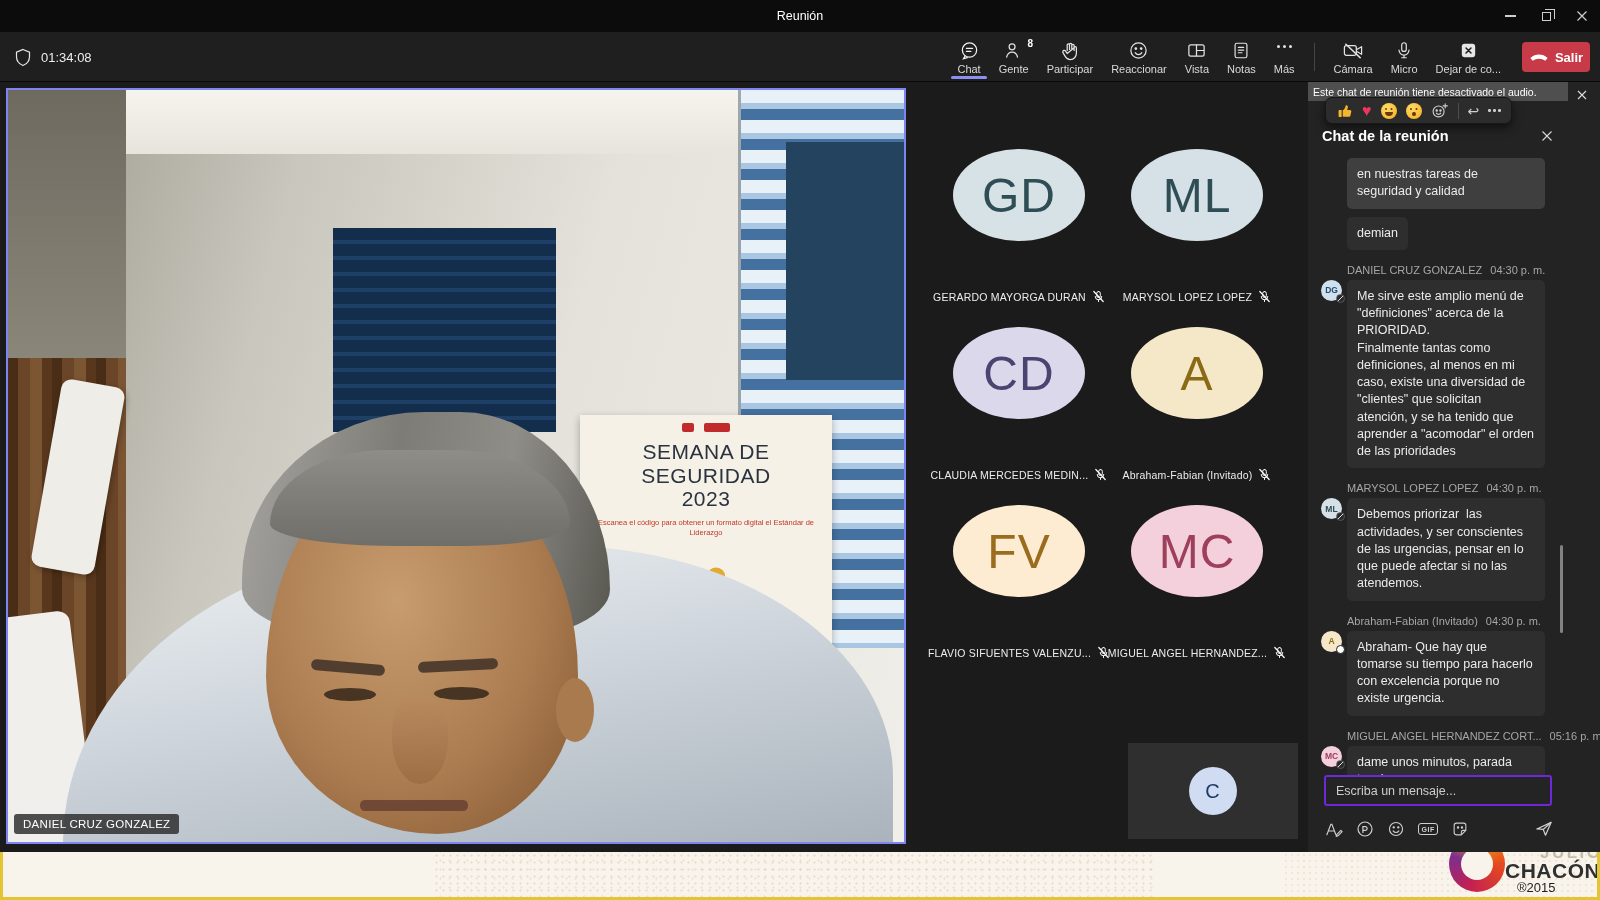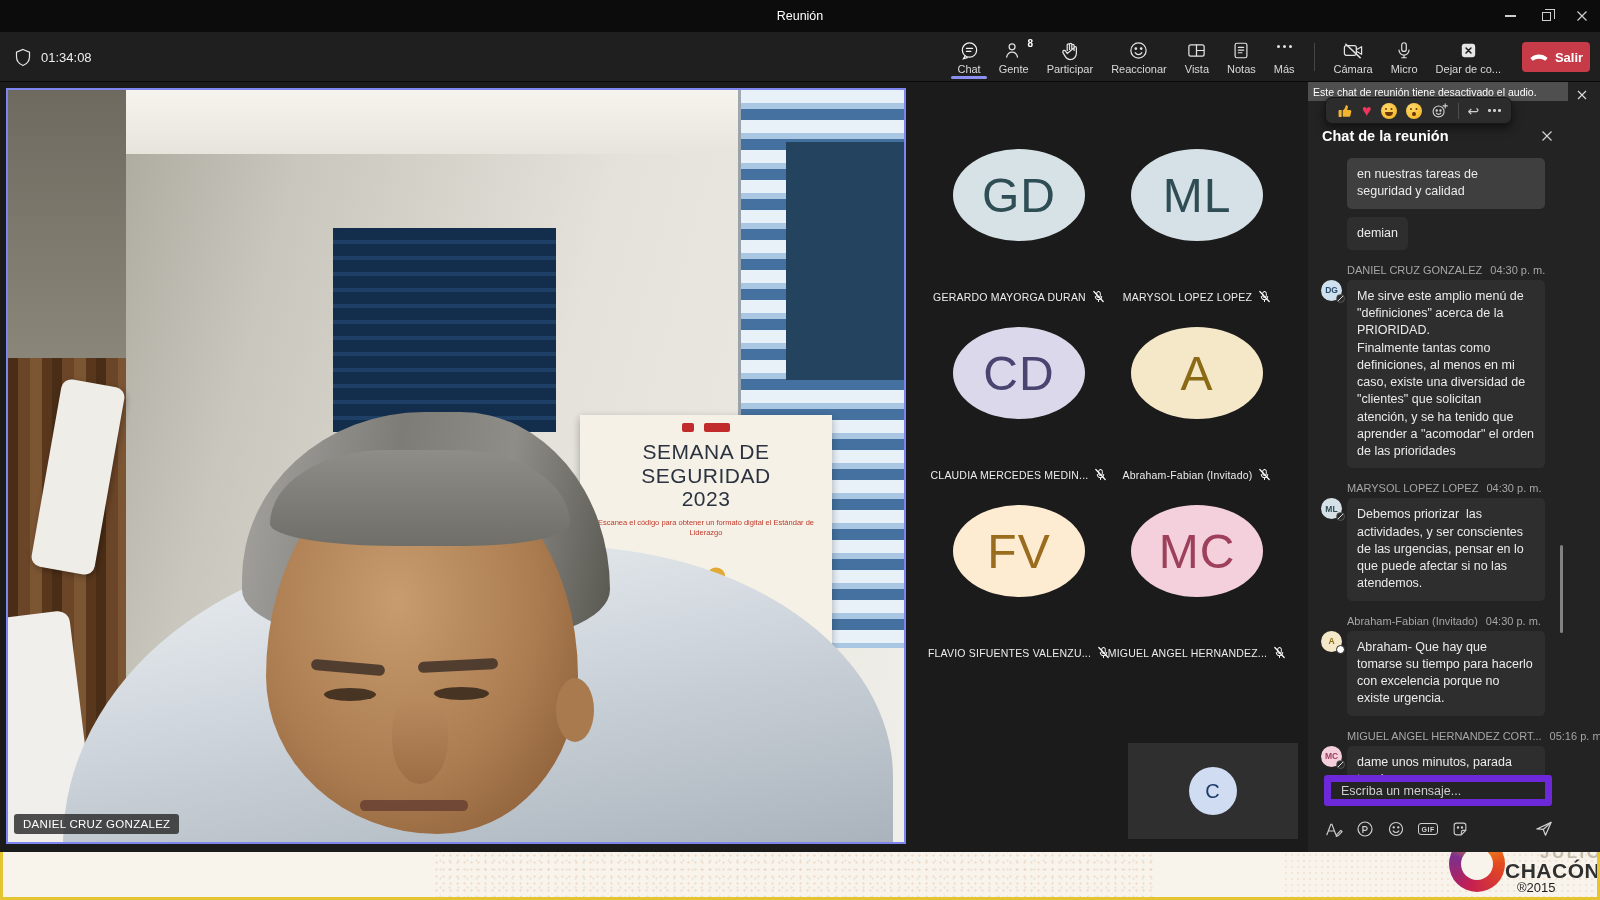--- a/index.html
+++ b/index.html
@@ -157,21 +157,21 @@
   .msg-badge.muted { background:linear-gradient(135deg,#2a2a2a 44%,#dcdcdc 46%,#dcdcdc 54%,#2a2a2a 56%);
                      border:1px solid #565656; }
   .msg-badge.online { background:#fff; border:1.5px solid #232323; }
   .msg-bubble { background:#2e2e2e; color:#ebebeb; font-size:12.5px; line-height:1.38; border-radius:5px;
                 padding:8px 10px; max-width:198px; white-space:pre-wrap; }
   .msg-bubble.highlight { background:#3f3f3f; width:198px; }
   .chat-scrollbar { position:absolute; right:37px; top:463px; width:3px; height:88px; background:#828282;
                     border-radius:2px; }
 
   .compose-input { position:absolute; left:16px; right:48px; bottom:46px; height:31px; background:#242424;
-                   border:7px solid #6d28d9; border-radius:3px; color:#e8e8e8; font-size:12.5px;
+                   border:2px solid #6d28d9; border-radius:3px; color:#e8e8e8; font-size:12.5px;
                    padding:0 10px; font-family:"Liberation Sans",sans-serif; }
   .compose-input::placeholder { color:#cdcdcd; }
   .compose-icons { position:absolute; left:16px; bottom:14px; display:flex; gap:13px; align-items:center; }
   .gif-box { border:1.2px solid #cfcfcf; border-radius:3px; font-size:7px; font-weight:bold; color:#cfcfcf;
              padding:1.5px 2.5px; letter-spacing:.5px; }
   .send-btn { position:absolute; right:46px; bottom:14px; }
 
   
   .bottom-strip { position:absolute; left:0; top:852px; width:1600px; height:48px; background:#f8f4eb;
                   border:3px solid #e5c431; border-top:none; overflow:hidden; }

